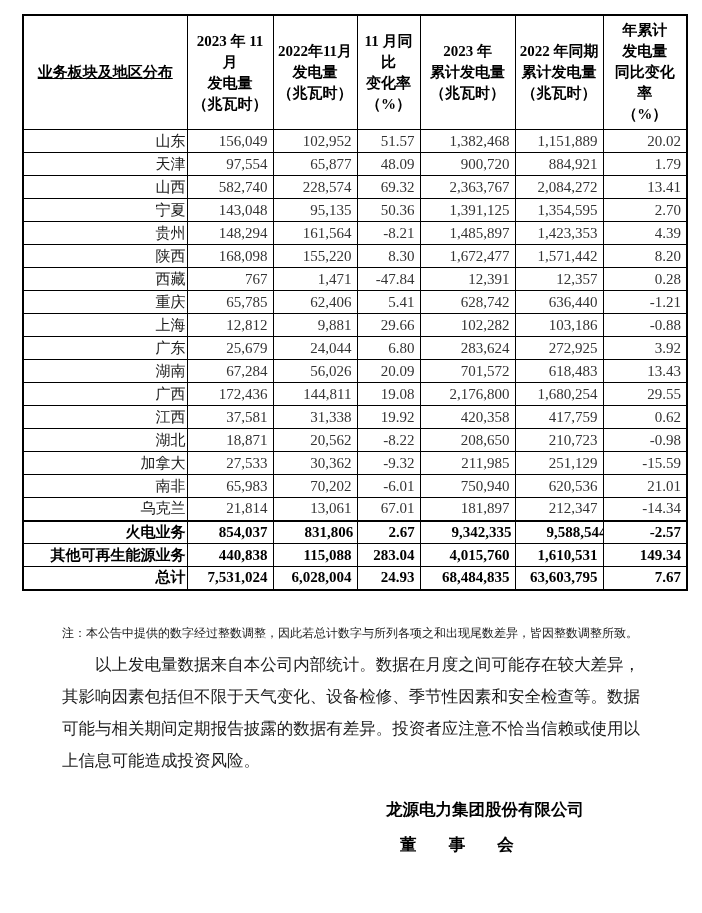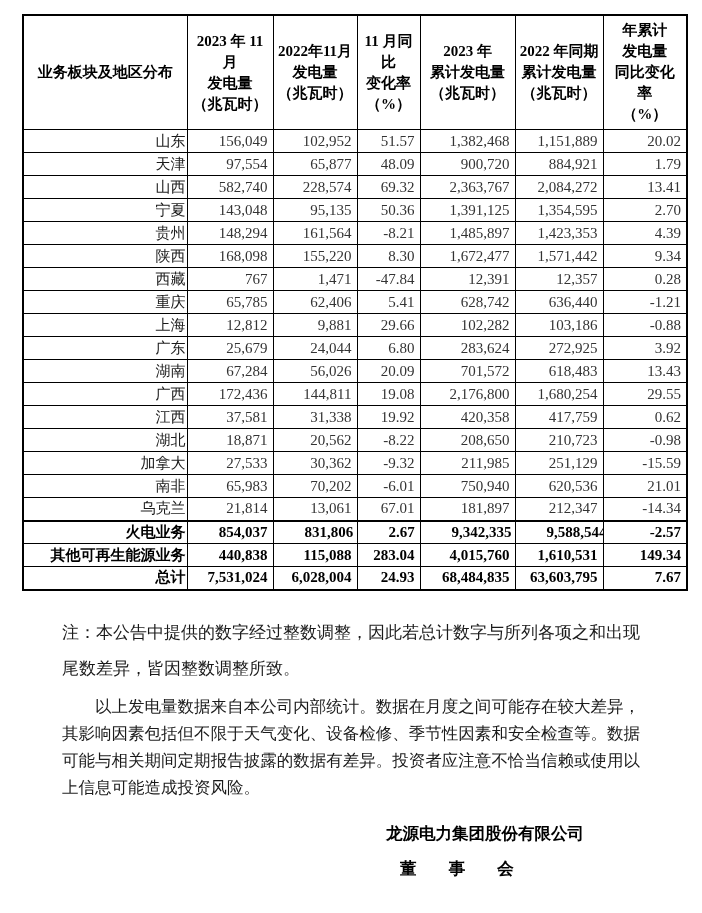--- a/index.html
+++ b/index.html
@@ -28,42 +28,42 @@
     font-weight: bold;
     font-size: 15px;
     line-height: 21px;
     text-align: center;
     vertical-align: middle;
     white-space: pre-line;
     padding: 4px 1px;
     height: 112px;
     color: #000;
   }
-  table.gen th.u span { }
+  table.gen th.u span { text-decoration: underline; }
   table.gen td {
     height: 23px;
     font-size: 15px;
     vertical-align: middle;
   }
   td.label { text-align: right; }
   td.num { text-align: right; padding-right: 5px; color: #333; }
   tr.bold td { font-weight: bold; color: #000; }
   tr.bold td.num { color: #000; }
   tr.thick-top td { border-top: 2px solid #000; padding-left: 31px; }
 
   .note {
-    margin: 24px 62px 0 62px;
-    font-size: 17px;
-    line-height: 36px;
+    margin: 32px 62px 0 62px;
+    font-size: 12px;
+    line-height: 20px;
     text-align: justify;
   }
   .para {
     margin: 6px 62px 0 62px;
     font-size: 16.5px;
-    line-height: 27px;
+    line-height: 32px;
     text-align: justify;
     text-indent: 2em;
   }
   .signature {
     width: 250px;
     margin: 22px 66px 0 auto;
     font-weight: bold;
     font-size: 16.5px;
     color: #000;
   }
@@ -160,21 +160,21 @@
           <td class="num">1,423,353</td>
           <td class="num">4.39</td>
         </tr>
         <tr>
           <td class="label">陕西</td>
           <td class="num">168,098</td>
           <td class="num">155,220</td>
           <td class="num">8.30</td>
           <td class="num">1,672,477</td>
           <td class="num">1,571,442</td>
-          <td class="num">9.34</td>
+          <td class="num">8.20</td>
         </tr>
         <tr>
           <td class="label">西藏</td>
           <td class="num">767</td>
           <td class="num">1,471</td>
           <td class="num">-47.84</td>
           <td class="num">12,391</td>
           <td class="num">12,357</td>
           <td class="num">0.28</td>
         </tr>

